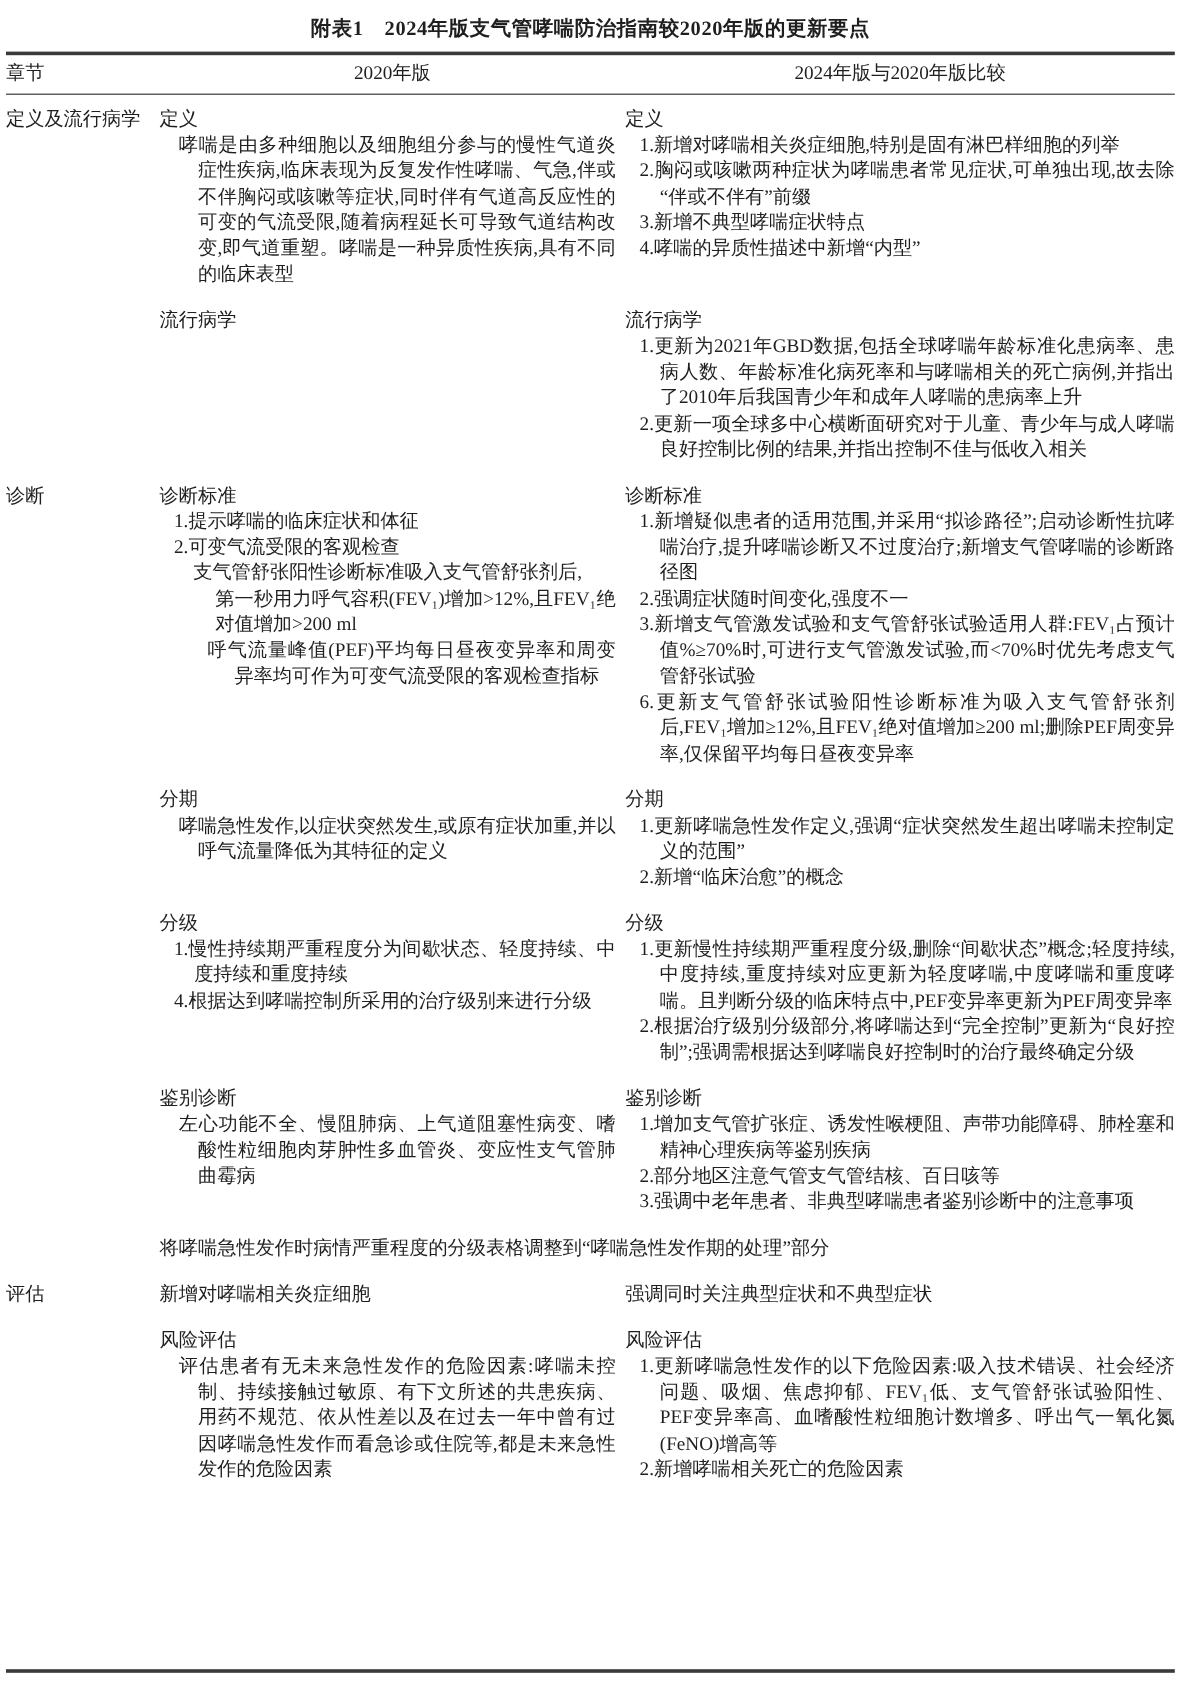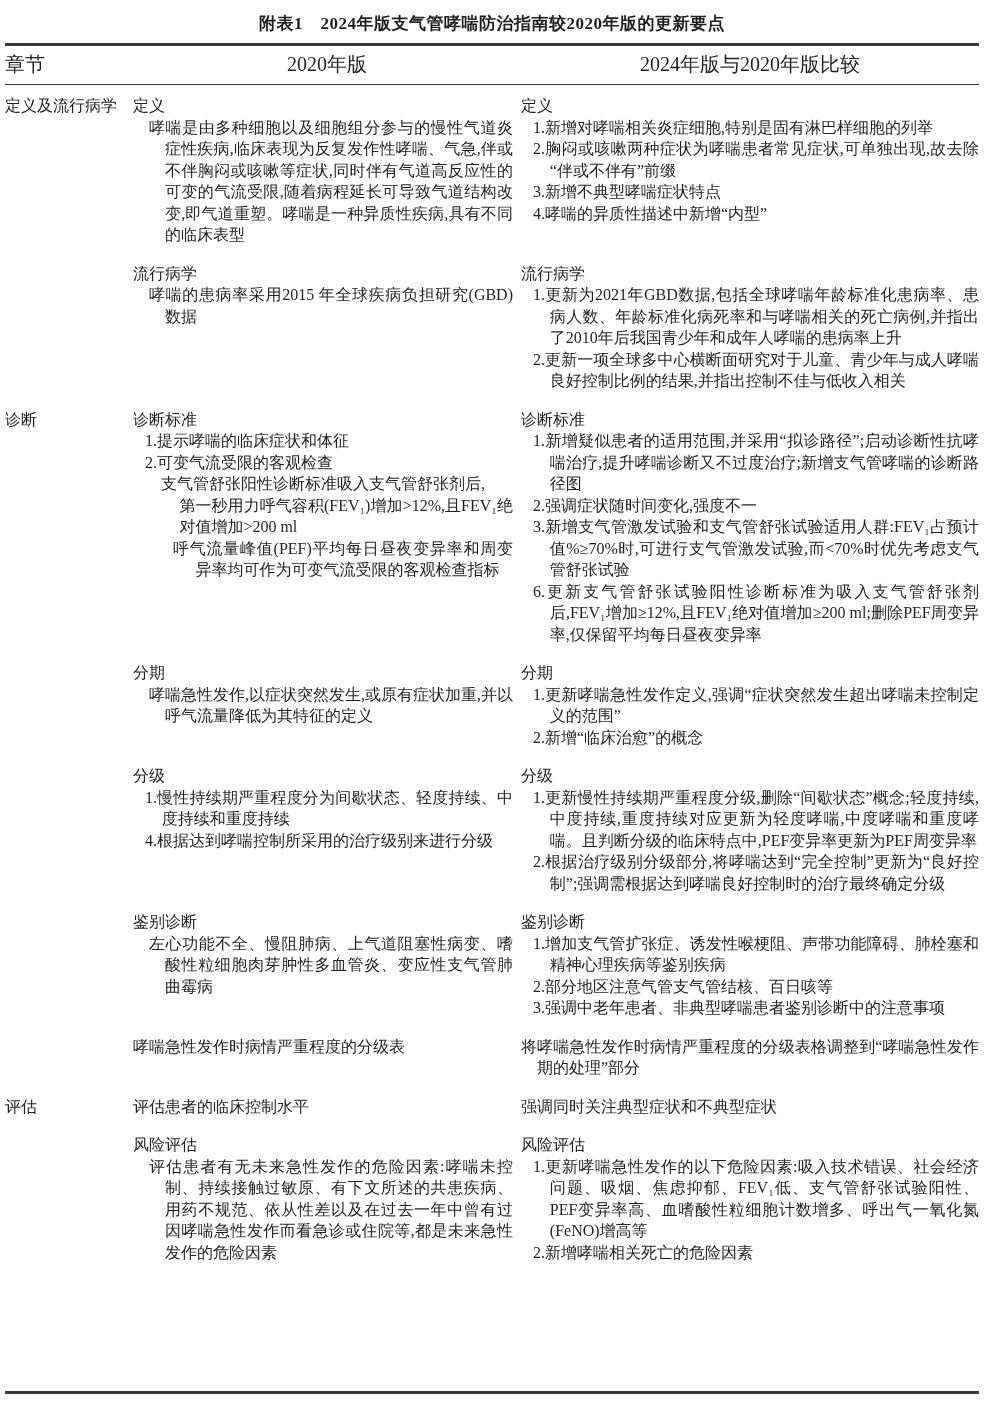--- a/index.html
+++ b/index.html
@@ -21,21 +21,21 @@
     font-weight: bold;
     font-size: 17px;
     letter-spacing: 0.5px;
     padding: 4px 0 8px 0;
   }
   .rule-top { border-top: 3px solid #3a3a3a; }
   .thead {
     display: flex;
     align-items: flex-start;
     border-bottom: 1.5px solid #3a3a3a;
-    font-size: 20px;
+    font-size: 16px;
     padding: 5px 0 6px 0;
   }
   .th-chapter { width: 128px; flex: none; text-align: left; }
   .th-2020   { width: 388px; flex: none; text-align: center; }
   .th-2024   { flex: 1; text-align: center; }
   .tbody {
     flex: 1;
     border-bottom: 3px solid #3a3a3a;
     padding-top: 10px;
     font-size: 16px;
@@ -83,21 +83,20 @@
               <div class="blk head">定义</div>
               <div class="blk li">1.新增对哮喘相关炎症细胞,特别是固有淋巴样细胞的列举</div>
               <div class="blk li">2.胸闷或咳嗽两种症状为哮喘患者常见症状,可单独出现,故去除“伴或不伴有”前缀</div>
               <div class="blk li">3.新增不典型哮喘症状特点</div>
               <div class="blk li">4.哮喘的异质性描述中新增“内型”</div>
             </div>
           </div>
           <div class="trow">
             <div class="cell left">
               <div class="blk head">流行病学</div>
-              <div class="blk p">哮喘的患病率采用2015 年全球疾病负担研究(GBD)数据</div>
             </div>
             <div class="cell right">
               <div class="blk head">流行病学</div>
               <div class="blk li">1.更新为2021年GBD数据,包括全球哮喘年龄标准化患病率、患病人数、年龄标准化病死率和与哮喘相关的死亡病例,并指出了2010年后我国青少年和成年人哮喘的患病率上升</div>
               <div class="blk li">2.更新一项全球多中心横断面研究对于儿童、青少年与成人哮喘良好控制比例的结果,并指出控制不佳与低收入相关</div>
             </div>
           </div>
         </div>
       </div>
       <div class="section">
@@ -149,35 +148,32 @@
               <div class="blk p">左心功能不全、慢阻肺病、上气道阻塞性病变、嗜酸性粒细胞肉芽肿性多血管炎、变应性支气管肺曲霉病</div>
             </div>
             <div class="cell right">
               <div class="blk head">鉴别诊断</div>
               <div class="blk li">1.增加支气管扩张症、诱发性喉梗阻、声带功能障碍、肺栓塞和精神心理疾病等鉴别疾病</div>
               <div class="blk li">2.部分地区注意气管支气管结核、百日咳等</div>
               <div class="blk li">3.强调中老年患者、非典型哮喘患者鉴别诊断中的注意事项</div>
             </div>
           </div>
           <div class="trow">
-            <div class="cell left">
-              <div class="blk plain">哮喘急性发作时病情严重程度的分级表</div>
-            </div>
             <div class="cell right">
               <div class="blk p0">将哮喘急性发作时病情严重程度的分级表格调整到“哮喘急性发作期的处理”部分</div>
             </div>
           </div>
         </div>
       </div>
       <div class="section">
         <div class="chapter">评估</div>
         <div class="rows">
           <div class="trow">
             <div class="cell left">
-              <div class="blk plain">评估患者的临床控制水平</div>
+              <div class="blk plain">新增对哮喘相关炎症细胞</div>
             </div>
             <div class="cell right">
               <div class="blk plain">强调同时关注典型症状和不典型症状</div>
             </div>
           </div>
           <div class="trow">
             <div class="cell left">
               <div class="blk head">风险评估</div>
               <div class="blk p">评估患者有无未来急性发作的危险因素:哮喘未控制、持续接触过敏原、有下文所述的共患疾病、用药不规范、依从性差以及在过去一年中曾有过因哮喘急性发作而看急诊或住院等,都是未来急性发作的危险因素</div>
             </div>

